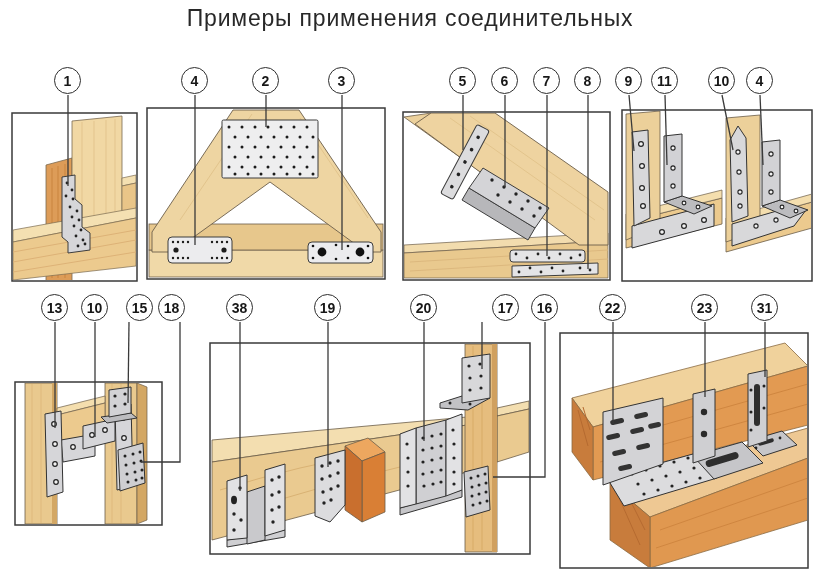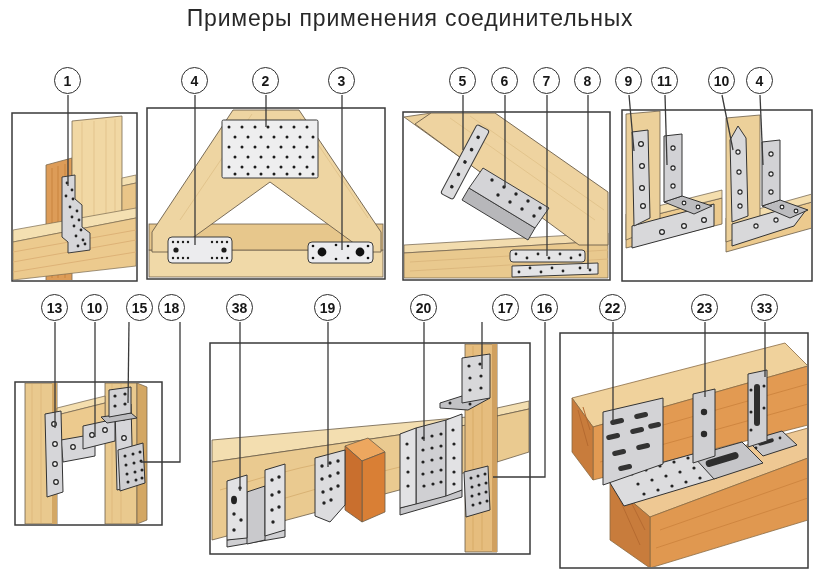--- a/index.html
+++ b/index.html
@@ -577,14 +577,14 @@
   <div class="co" style="left:81px;top:294px">10</div>
   <div class="co" style="left:126px;top:294px">15</div>
   <div class="co" style="left:158px;top:294px">18</div>
   <div class="co" style="left:226px;top:294px">38</div>
   <div class="co" style="left:314px;top:294px">19</div>
   <div class="co" style="left:410px;top:294px">20</div>
   <div class="co" style="left:492px;top:294px">17</div>
   <div class="co" style="left:531px;top:294px">16</div>
   <div class="co" style="left:599px;top:294px">22</div>
   <div class="co" style="left:691px;top:294px">23</div>
-  <div class="co" style="left:751px;top:294px">33</div>
+  <div class="co" style="left:751px;top:294px">31</div>
 </div>
 
 </body></html>

